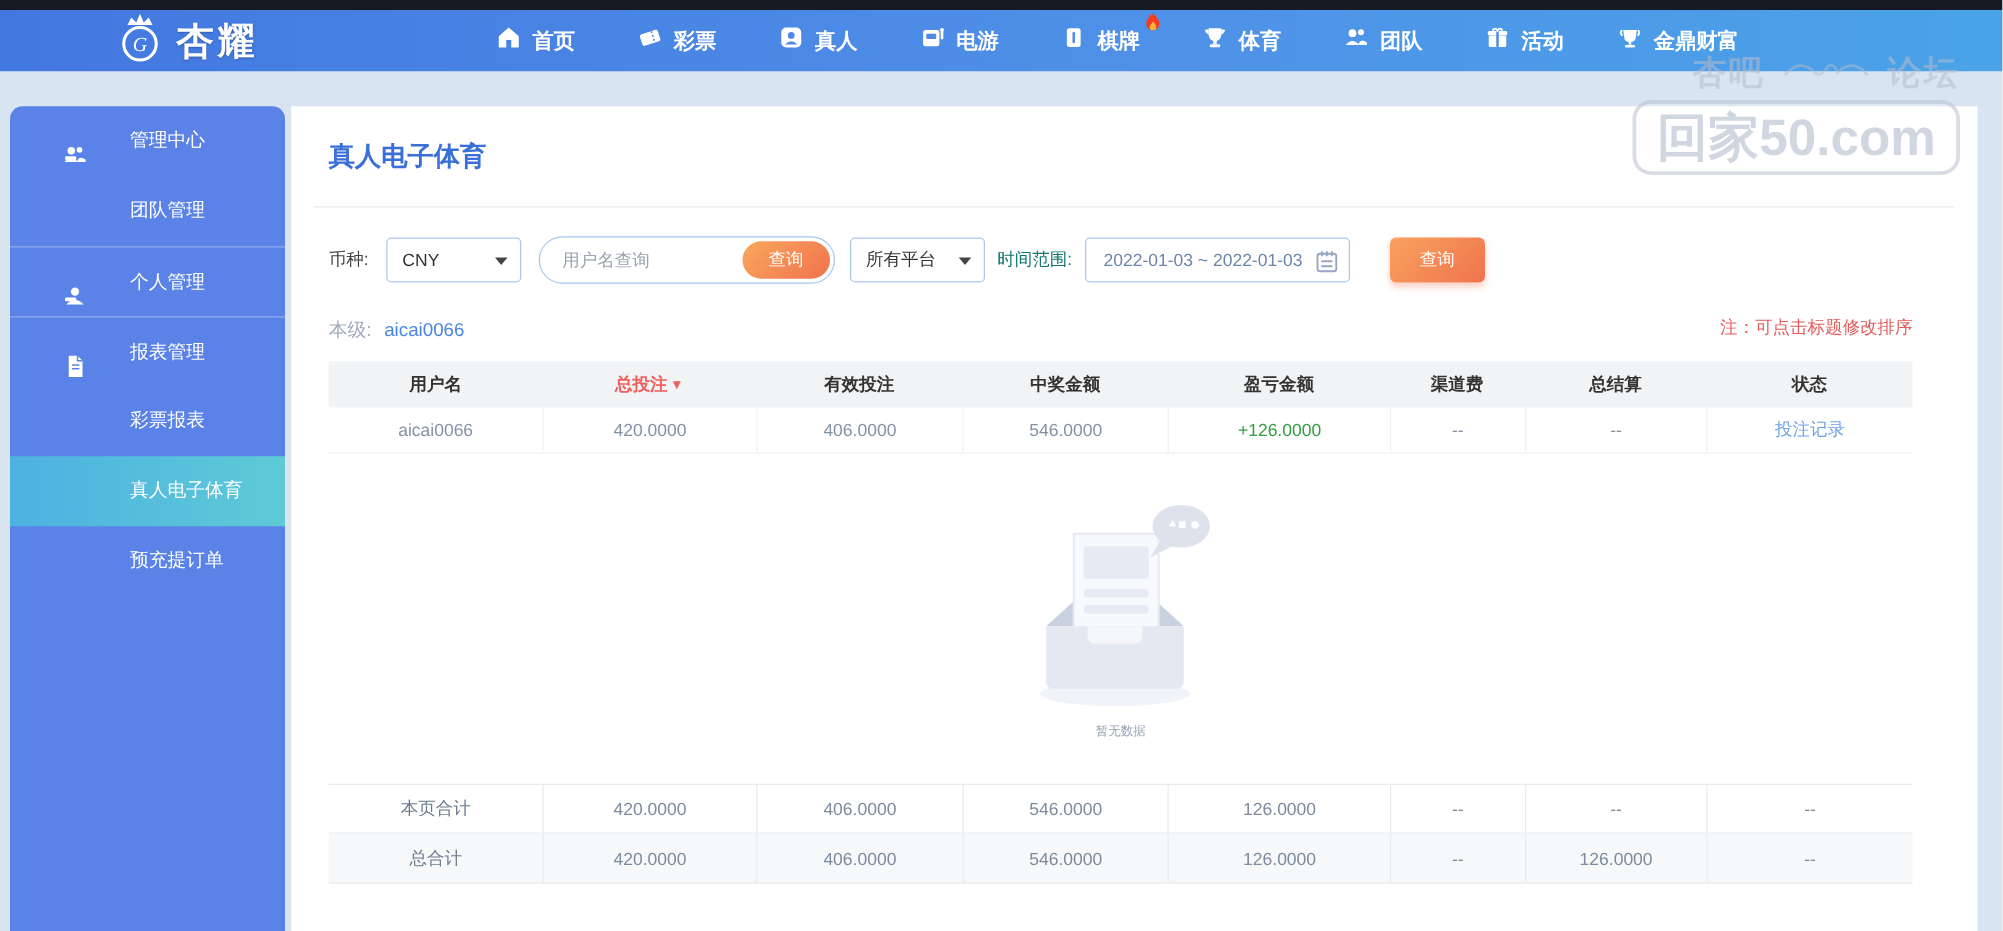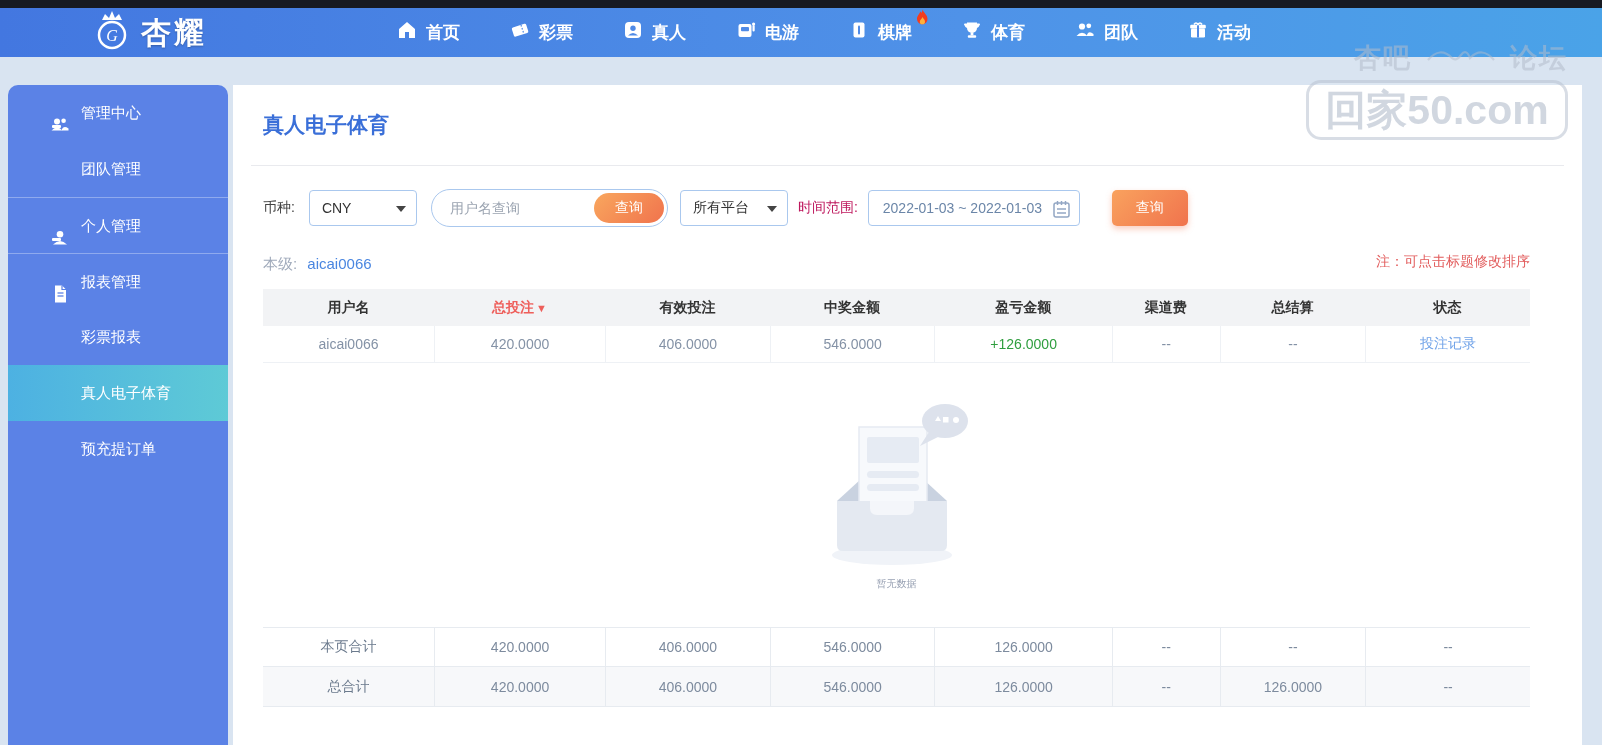--- a/index.html
+++ b/index.html
@@ -32,33 +32,33 @@
   .wm-box {
     margin-top:4px; width:262px; height:60px; border:3px solid rgba(178,188,203,.5);
     border-radius:15px; display:flex; align-items:center; justify-content:center;
     font-size:41px; font-weight:bold; color:rgba(178,188,203,.6); background:rgba(255,255,255,.12);
   }
   
   .sidebar {
     position:absolute; left:8px; top:85px; width:220px; bottom:0;
     background:#5b82e6; border-radius:10px 10px 0 0; color:#fff;
   }
-  .side-item { position:relative; height:56px; line-height:56px; padding-left:73px; font-size:15px; cursor:pointer; }
+  .side-item { position:relative; height:56px; line-height:56px; padding-left:96px; font-size:15px; cursor:pointer; }
   .side-item .s-icon { position:absolute; left:42px; top:17px; }
   .side-item .s-dash { position:absolute; left:44px; top:40px; width:9px; height:2.5px; background:#fff; border-radius:1px; }
   .side-sep { border-top:1px solid rgba(255,255,255,.32); }
   .side-item.active { background:linear-gradient(90deg,#4db1e2,#5ecad6); }
   
   .content { position:absolute; left:233px; top:85px; right:20px; bottom:0; background:#fff; }
   .page-title { position:absolute; left:30px; top:26px; font-size:21px; font-weight:bold; color:#3a6fd8; }
   .title-divider { position:absolute; top:80px; left:18px; right:18px; border-top:1px solid #e9eaee; }
   
   .filters { position:absolute; top:104px; left:30px; height:38px; display:flex; align-items:center;justify-content:center; }
   .f-label { font-size:14px; color:#444; margin-right:14px; }
-  .f-label.blue { color:#be185d; margin-left:10px; margin-right:10px; }
+  .f-label.blue { color:#0f766e; margin-left:10px; margin-right:10px; }
   .select-box {
     position:relative; height:36px; border:1px solid #aac8ee; border-radius:4px; background:#fff;
     display:flex; align-items:center; padding:0 26px 0 12px; font-size:14px; color:#333; cursor:pointer;
   }
   .select-box.currency { width:108px; margin-right:14px; }
   .select-box.platform { width:108px; }
   .caret { position:absolute; right:10px; top:15px; width:0; height:0;
     border-left:5px solid transparent; border-right:5px solid transparent; border-top:6px solid #444; }
   .pill-input {
     position:relative; width:237px; height:38px; border:1px solid #aac8ee; border-radius:19px;
@@ -191,20 +191,30 @@
     </div>
     <div class="nav-item">
       <span><svg width="20" height="20" viewBox="0 0 20 20">
             <rect x="3" y="8.5" width="14" height="9" rx="1.2" fill="#fff"></rect>
             <rect x="2.2" y="4.8" width="15.6" height="3.6" rx="1.2" fill="#fff"></rect>
             <rect x="9" y="4.8" width="2" height="12.7" fill="#4f8ae6"></rect>
             <path d="M6 4.5 Q8 1.5 10 4.5 Q12 1.5 14 4.5" stroke="#fff" stroke-width="1.6" fill="none"></path>
           </svg></span>
       <span>活动</span>
     </div>
+    <div class="nav-item">
+      <span><svg width="20" height="20" viewBox="0 0 20 20">
+            <path d="M4.5 4 H15.5 L14.5 10.5 Q14 13.5 10 13.5 Q6 13.5 5.5 10.5 Z" fill="#fff"></path>
+            <path d="M3.5 4 Q1.5 6.5 4 8.5" stroke="#fff" stroke-width="1.5" fill="none"></path>
+            <path d="M16.5 4 Q18.5 6.5 16 8.5" stroke="#fff" stroke-width="1.5" fill="none"></path>
+            <rect x="9" y="13.5" width="2" height="2.3" fill="#fff"></rect>
+            <rect x="6" y="16" width="8" height="2" rx="1" fill="#fff"></rect>
+          </svg></span>
+      <span>金鼎财富</span>
+    </div>
   </div>
 </div>
 
 <div class="watermark">
   <div class="wm-row">
     <span>杏吧</span>
     <span>
       <svg width="70" height="26" viewBox="0 0 70 26">
           <path d="M2 18 Q14 4 26 16 Q30 20 35 13 Q40 6 44 16 Q56 4 68 18" stroke="rgba(178,188,203,.5)" stroke-width="2.2" fill="none"></path>
         </svg>

